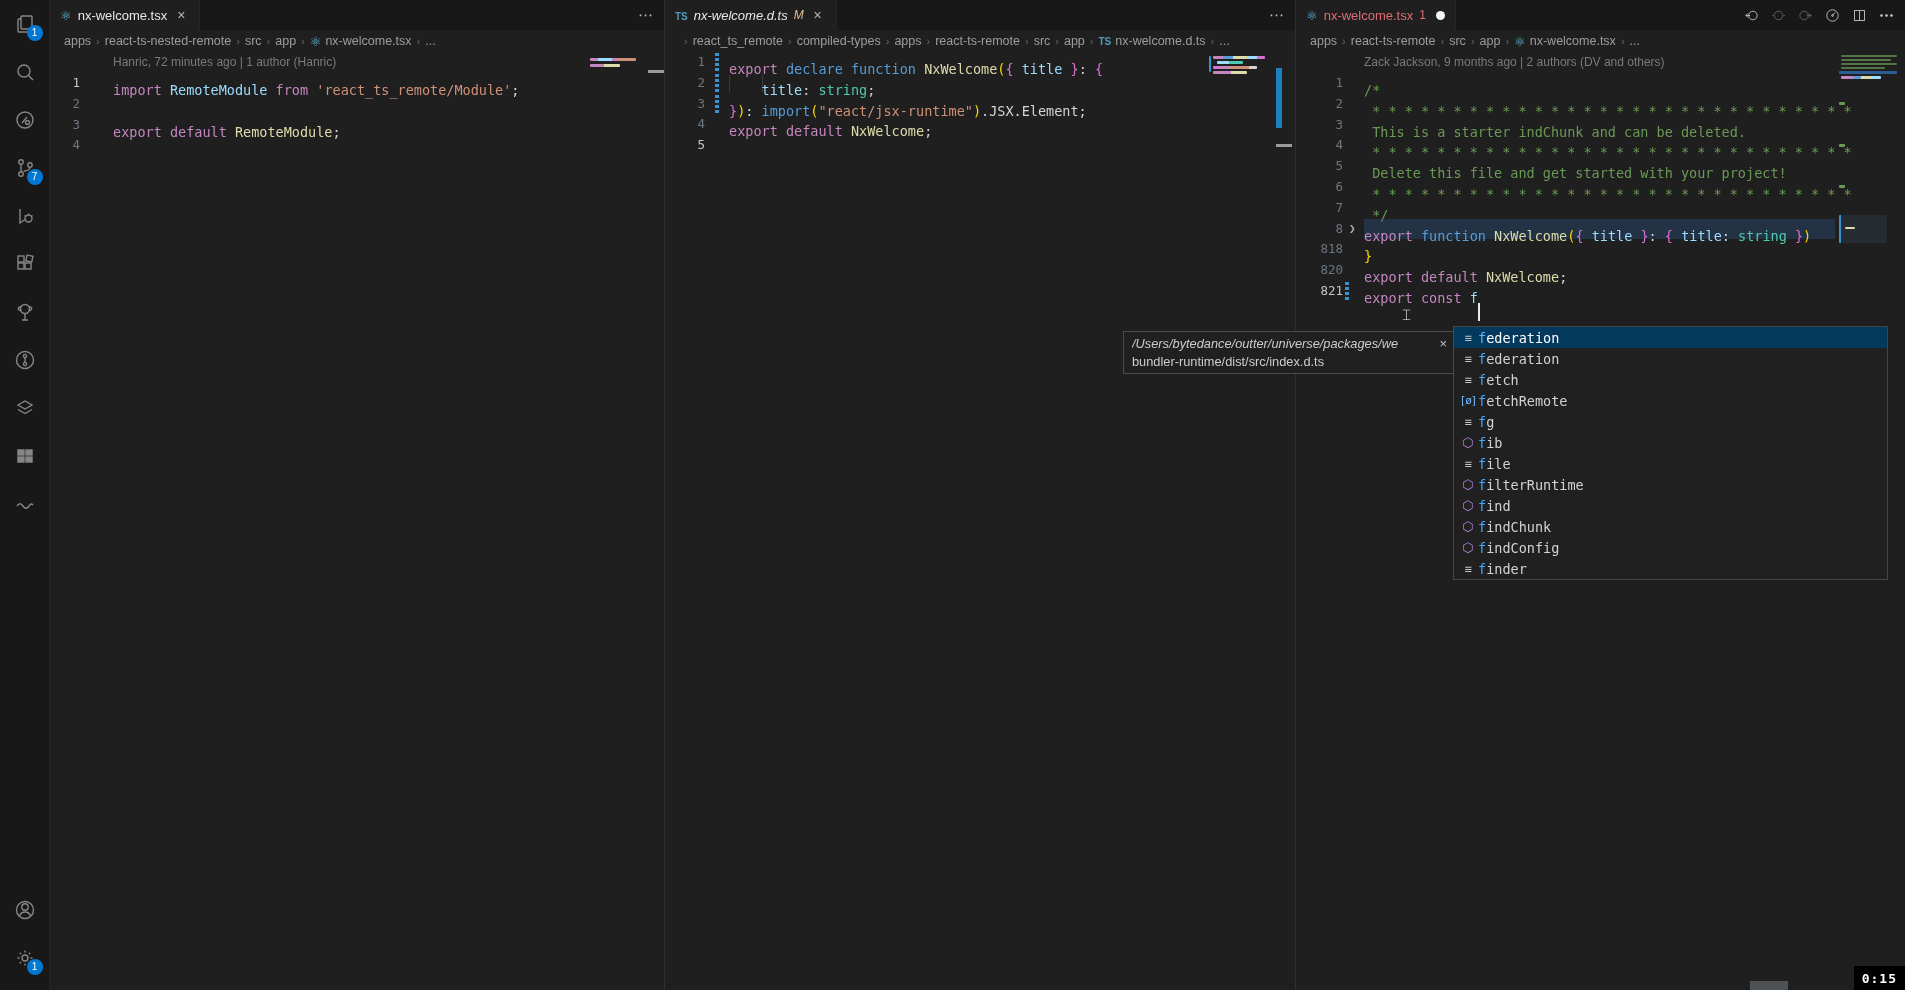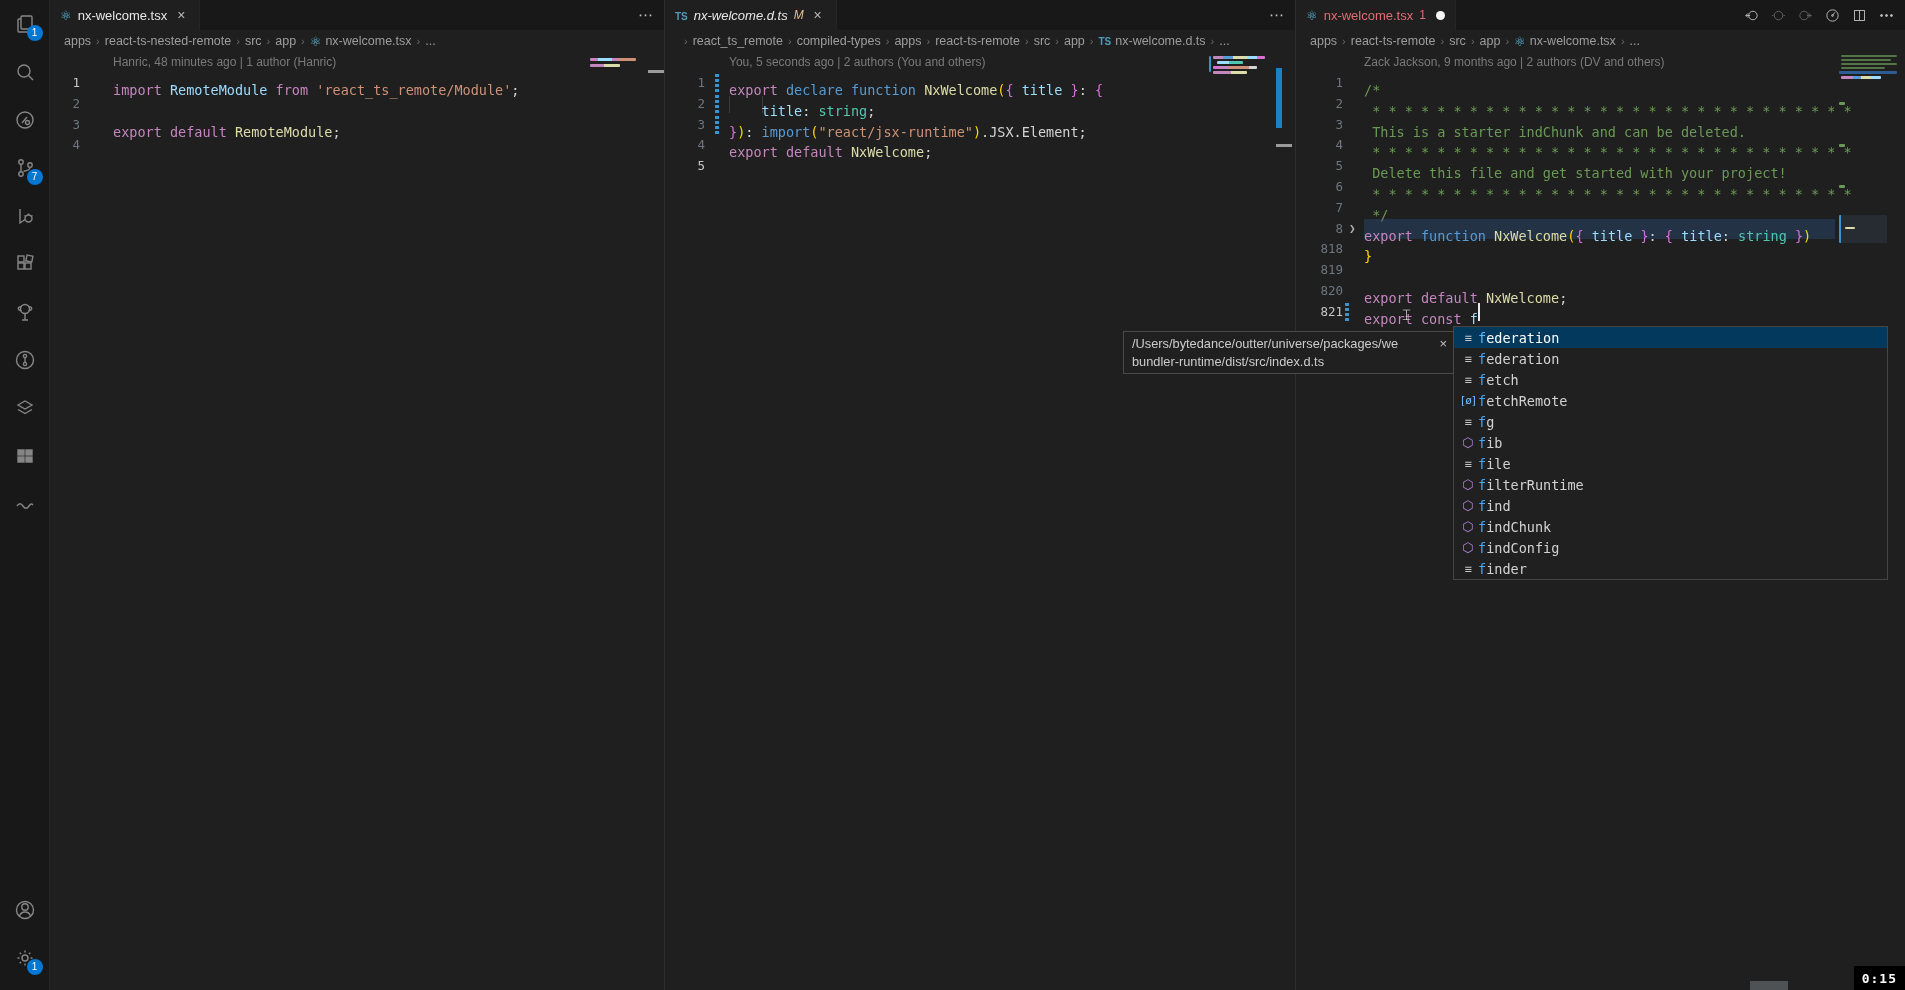--- a/index.html
+++ b/index.html
@@ -73,21 +73,21 @@
   .sg-icon.ic-text { color:#c5c5c5; }
   .sg-icon.ic-method { color:#b180d7; font-size:13px; }
   .sg-icon.ic-variable { color:#75beff; font-size:11px; letter-spacing:-1px; }
   .sg-match { color:#3fa9ff; }
   .sel .sg-match { color:#5fb8ff; }
 
   
   .pathtip { position:absolute; left:1123px; top:331px; width:331px; height:43px; background:#202020;
     border:1px solid #4a4a4a; z-index:31; padding:3px 8px 0 8px; font-size:12.8px; color:#cccccc; line-height:18px; }
   .pathtip .closex { position:absolute; right:6px; top:3px; color:#c0c0c0; cursor:pointer; font-size:13px; }
-  .pathtip .l1 { white-space:nowrap; overflow:hidden; width:300px; }
+  .pathtip .l1 { white-space:nowrap; overflow:hidden; width:300px;font-style:italic; }
 
   
   .caret { position:absolute; width:1.5px; height:18px; background:#eaeaea; z-index:25; }
   .ibeam { position:absolute; z-index:40; color:#f2f2f2; font-size:15px; text-shadow:0 0 2px #000; }
   .timer { position:absolute; right:0; bottom:0; height:24px; background:#000; color:#fff;
     font-family:"DejaVu Sans Mono", monospace; font-size:13px; font-weight:bold; letter-spacing:1px;
     display:flex; align-items:center; padding:0 8px; z-index:50; }
   .graybar { position:absolute; left:1750px; top:981px; width:38px; height:9px; background:#4f5254; z-index:49; }
 </style>
 </head>
@@ -225,21 +225,21 @@
         <span class="crumb">
           <span style="color:#58b6d9;font-size:13px">⚛</span>
           <span>nx-welcome.tsx</span>
         </span>
         <span class="crumb-sep">›</span>
         <span class="crumb">
           <span>...</span>
         </span>
       </div>
     <div class="editor">
-      <div class="blame" style="padding-left:63px">Hanric, 48 minutes ago | 1 author (Hanric)</div>
+      <div class="blame" style="padding-left:63px">Hanric, 72 minutes ago | 1 author (Hanric)</div>
       <div>
           <div class="row"><span class="ln active" style="width: 30px;">1</span><span class="code" style="left: 63px;"><span style="color: rgb(197, 134, 192);">import</span><span style="color: rgb(212, 212, 212);"> </span><span style="color: rgb(156, 220, 254);">RemoteModule</span><span style="color: rgb(212, 212, 212);"> </span><span style="color: rgb(197, 134, 192);">from</span><span style="color: rgb(212, 212, 212);"> </span><span style="color: rgb(206, 145, 120);">'react_ts_remote/Module'</span><span style="color: rgb(212, 212, 212);">;</span></span></div>
           <div class="row"><span class="ln" style="width: 30px;">2</span><span class="code" style="left: 63px;"></span></div>
           <div class="row"><span class="ln" style="width: 30px;">3</span><span class="code" style="left: 63px;"><span style="color: rgb(197, 134, 192);">export</span><span style="color: rgb(212, 212, 212);"> </span><span style="color: rgb(197, 134, 192);">default</span><span style="color: rgb(212, 212, 212);"> </span><span style="color: rgb(220, 220, 170);">RemoteModule</span><span style="color: rgb(212, 212, 212);">;</span></span></div>
           <div class="row"><span class="ln" style="width: 30px;">4</span><span class="code" style="left: 63px;"></span></div>
         </div>
     </div>
 
     <div class="minimap" style="left:540px; width:74px; height:120px;">
       <div class="mini-line" style="left:0;top:6px;width:46px;background:linear-gradient(90deg,#c586c0 0 8px,#9cdcfe 8px 22px,#c586c0 22px 28px,#ce9178 28px 46px)"></div>
@@ -289,21 +289,20 @@
         <span class="crumb">
           <span style="color:#519aba;font-size:10px;font-weight:bold">TS</span>
           <span>nx-welcome.d.ts</span>
         </span>
         <span class="crumb-sep">›</span>
         <span class="crumb">
           <span>...</span>
         </span>
       </div>
     <div class="editor">
-      <div class="blame" style="padding-left:64px">You, 5 seconds ago | 2 authors (You and others)</div>
       <div>
           <div class="row"><span class="ln" style="width: 40px;">1</span><span class="modbar" style="left: 50px;"></span><span class="code" style="left: 64px;"><span style="color: rgb(197, 134, 192);">export</span><span style="color: rgb(212, 212, 212);"> </span><span style="color: rgb(86, 156, 214);">declare</span><span style="color: rgb(212, 212, 212);"> </span><span style="color: rgb(86, 156, 214);">function</span><span style="color: rgb(212, 212, 212);"> </span><span style="color: rgb(220, 220, 170);">NxWelcome</span><span style="color: rgb(255, 215, 0);">(</span><span style="color: rgb(218, 112, 214);">{</span><span style="color: rgb(212, 212, 212);"> </span><span style="color: rgb(156, 220, 254);">title</span><span style="color: rgb(212, 212, 212);"> </span><span style="color: rgb(218, 112, 214);">}</span><span style="color: rgb(212, 212, 212);">: </span><span style="color: rgb(218, 112, 214);">{</span></span></div>
           <div class="row"><span class="ln" style="width: 40px;">2</span><span class="modbar" style="left: 50px;"></span><span class="guide" style="left: 64px;"></span><span class="guide" style="left: 97px;"></span><span class="code" style="left: 64px;"><span style="color: rgb(212, 212, 212);">    </span><span style="color: rgb(156, 220, 254);">title</span><span style="color: rgb(212, 212, 212);">: </span><span style="color: rgb(78, 201, 176);">string</span><span style="color: rgb(212, 212, 212);">;</span></span></div>
           <div class="row"><span class="ln" style="width: 40px;">3</span><span class="modbar" style="left: 50px;"></span><span class="code" style="left: 64px;"><span style="color: rgb(218, 112, 214);">}</span><span style="color: rgb(255, 215, 0);">)</span><span style="color: rgb(212, 212, 212);">: </span><span style="color: rgb(86, 156, 214);">import</span><span style="color: rgb(255, 215, 0);">(</span><span style="color: rgb(206, 145, 120);">"react/jsx-runtime"</span><span style="color: rgb(255, 215, 0);">)</span><span style="color: rgb(212, 212, 212);">.JSX.Element;</span></span></div>
           <div class="row"><span class="ln" style="width: 40px;">4</span><span class="code" style="left: 64px;"><span style="color: rgb(197, 134, 192);">export</span><span style="color: rgb(212, 212, 212);"> </span><span style="color: rgb(197, 134, 192);">default</span><span style="color: rgb(212, 212, 212);"> </span><span style="color: rgb(220, 220, 170);">NxWelcome</span><span style="color: rgb(212, 212, 212);">;</span></span></div>
           <div class="row"><span class="ln active" style="width: 40px;">5</span><span class="code" style="left: 64px;"></span></div>
         </div>
     </div>
     <div class="minimap" style="left:544px; width:86px; height:200px;">
       <div class="mini-line" style="left:4px;top:4px;width:52px;background:linear-gradient(90deg,#c586c0 0 10px,#569cd6 10px 20px,#dcdcaa 20px 34px,#9cdcfe 34px 44px,#da70d6 44px 52px)"></div>
@@ -396,21 +395,20 @@
       <div>
           <div class="row"><span class="ln" style="width: 47px;">1</span><span class="code" style="left: 68px;"><span style="color: rgb(106, 153, 85);">/*</span></span></div>
           <div class="row"><span class="ln" style="width: 47px;">2</span><span class="code" style="left: 68px;"><span style="color: rgb(106, 153, 85);"> * * * * * * * * * * * * * * * * * * * * * * * * * * * * * *</span></span></div>
           <div class="row"><span class="ln" style="width: 47px;">3</span><span class="code" style="left: 68px;"><span style="color: rgb(106, 153, 85);"> This is a starter indChunk and can be deleted.</span></span></div>
           <div class="row"><span class="ln" style="width: 47px;">4</span><span class="code" style="left: 68px;"><span style="color: rgb(106, 153, 85);"> * * * * * * * * * * * * * * * * * * * * * * * * * * * * * *</span></span></div>
           <div class="row"><span class="ln" style="width: 47px;">5</span><span class="code" style="left: 68px;"><span style="color: rgb(106, 153, 85);"> Delete this file and get started with your project!</span></span></div>
           <div class="row"><span class="ln" style="width: 47px;">6</span><span class="code" style="left: 68px;"><span style="color: rgb(106, 153, 85);"> * * * * * * * * * * * * * * * * * * * * * * * * * * * * * *</span></span></div>
           <div class="row"><span class="ln" style="width: 47px;">7</span><span class="code" style="left: 68px;"><span style="color: rgb(106, 153, 85);"> */</span></span></div>
           <div class="row hl"><div class="hlband" style="left: 68px; right: 70px;"></div><span class="ln" style="width: 47px;">8</span><span class="fold" style="left: 53px;">❯</span><span class="code" style="left: 68px;"><span style="color: rgb(197, 134, 192);">export</span><span style="color: rgb(212, 212, 212);"> </span><span style="color: rgb(86, 156, 214);">function</span><span style="color: rgb(212, 212, 212);"> </span><span style="color: rgb(220, 220, 170);">NxWelcome</span><span style="color: rgb(255, 215, 0);">(</span><span style="color: rgb(218, 112, 214);">{</span><span style="color: rgb(212, 212, 212);"> </span><span style="color: rgb(156, 220, 254);">title</span><span style="color: rgb(212, 212, 212);"> </span><span style="color: rgb(218, 112, 214);">}</span><span style="color: rgb(212, 212, 212);">: </span><span style="color: rgb(218, 112, 214);">{</span><span style="color: rgb(212, 212, 212);"> </span><span style="color: rgb(156, 220, 254);">title</span><span style="color: rgb(212, 212, 212);">: </span><span style="color: rgb(78, 201, 176);">string</span><span style="color: rgb(212, 212, 212);"> </span><span style="color: rgb(218, 112, 214);">}</span><span style="color: rgb(255, 215, 0);">)</span></span></div>
           <div class="row"><span class="ln" style="width: 47px;">818</span><span class="code" style="left: 68px;"><span style="color: rgb(255, 215, 0);">}</span></span></div>
-          <div class="row"><span class="ln" style="width: 47px;">819</span><span class="code" style="left: 68px;"></span></div>
           <div class="row"><span class="ln" style="width: 47px;">820</span><span class="code" style="left: 68px;"><span style="color: rgb(197, 134, 192);">export</span><span style="color: rgb(212, 212, 212);"> </span><span style="color: rgb(197, 134, 192);">default</span><span style="color: rgb(212, 212, 212);"> </span><span style="color: rgb(220, 220, 170);">NxWelcome</span><span style="color: rgb(212, 212, 212);">;</span></span></div>
           <div class="row"><span class="ln active" style="width: 47px;">821</span><span class="modbar" style="left: 49px;"></span><span class="code" style="left: 68px;"><span style="color: rgb(197, 134, 192);">export</span><span style="color: rgb(212, 212, 212);"> </span><span style="color: rgb(197, 134, 192);">const</span><span style="color: rgb(212, 212, 212);"> </span><span style="color: rgb(156, 220, 254);">f</span></span></div>
         </div>
     </div>
     <div class="minimap" style="left:543px; width:67px; height:600px;">
       <div class="mini-line" style="left:2px;top:3px;width:56px;height:2px;background:#6a9955;opacity:.7"></div>
       <div class="mini-line" style="left:2px;top:7px;width:50px;height:2px;background:#6a9955;opacity:.7"></div>
       <div class="mini-line" style="left:2px;top:11px;width:56px;height:2px;background:#6a9955;opacity:.7"></div>
       <div class="mini-line" style="left:2px;top:15px;width:44px;height:2px;background:#6a9955;opacity:.7"></div>
       <div class="mini-line" style="left:0;top:19px;width:58px;height:3px;background:#2c5d94"></div>

